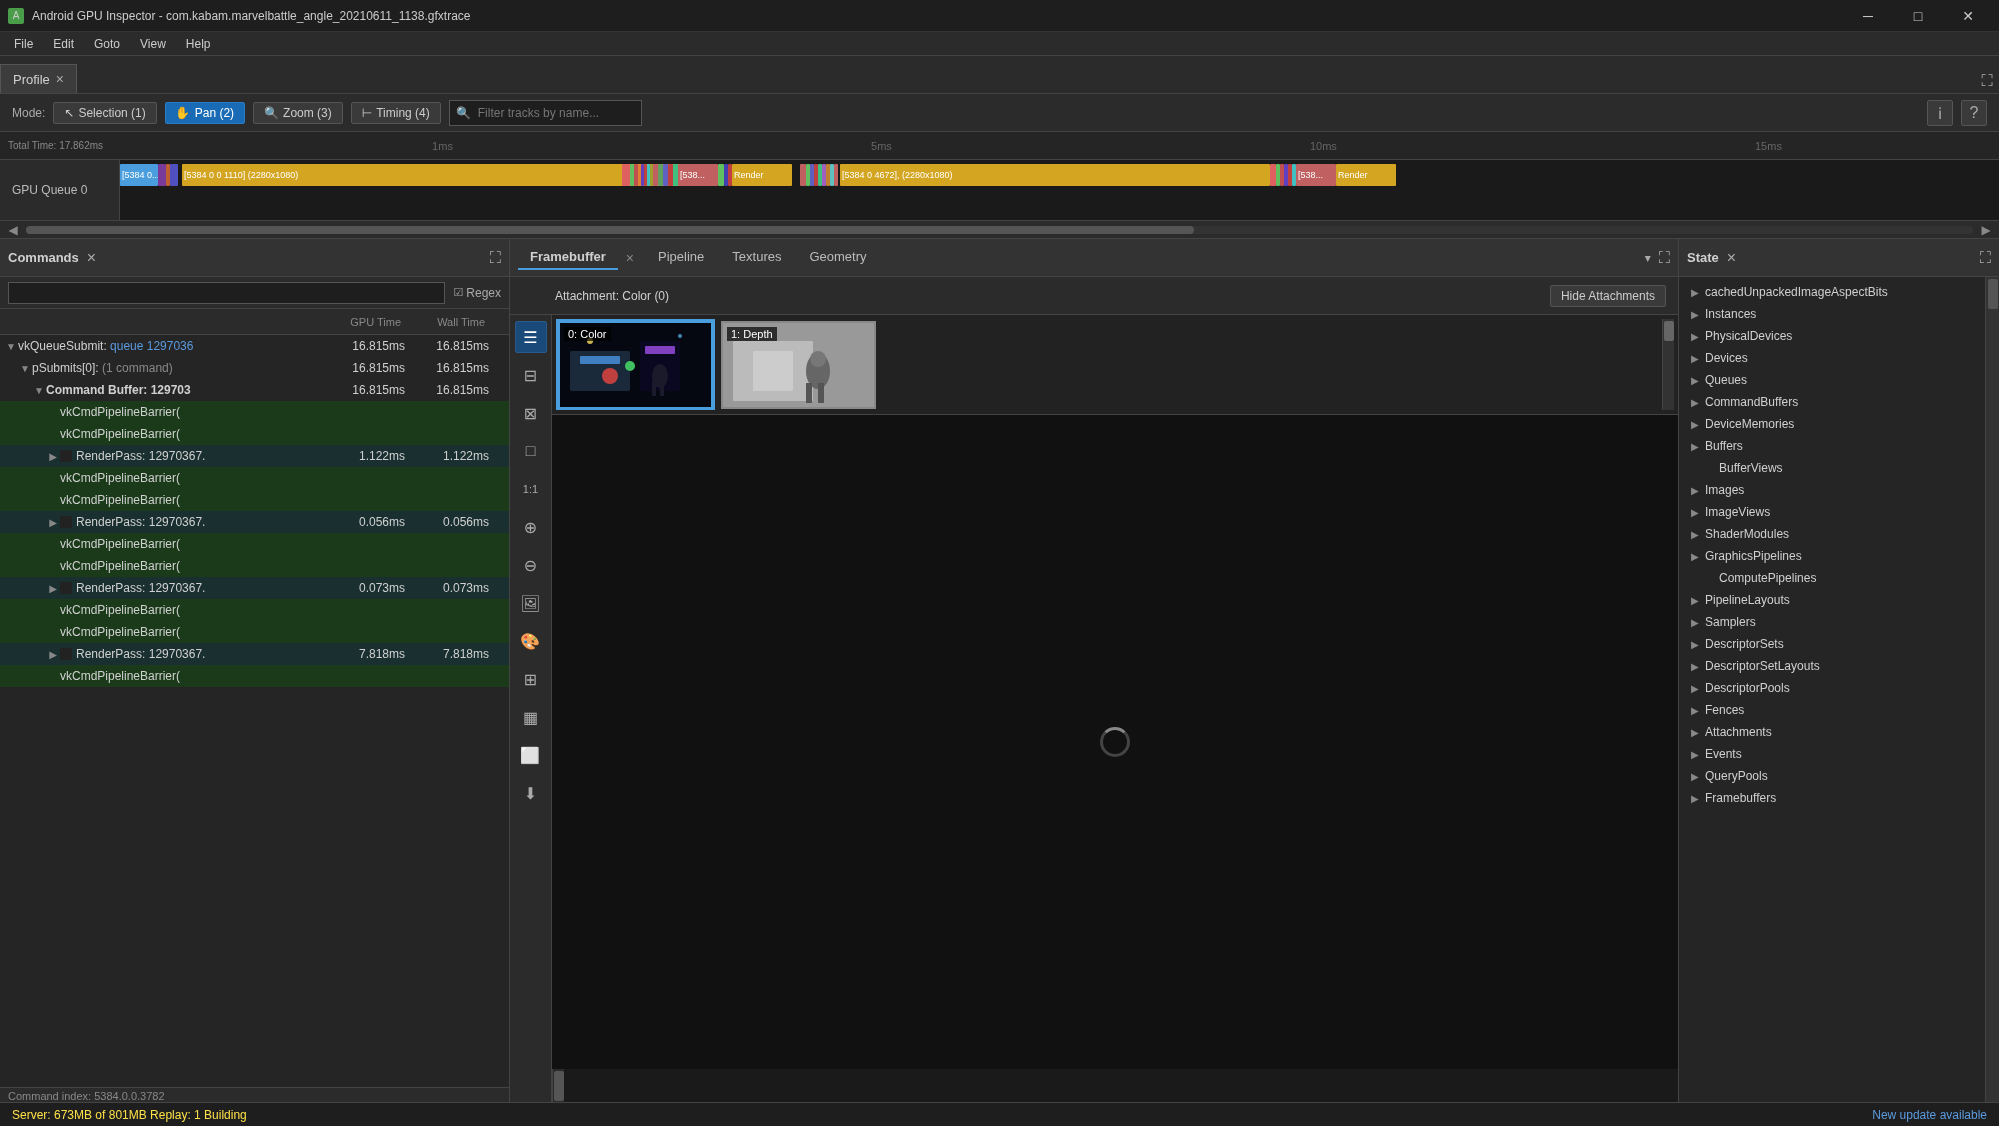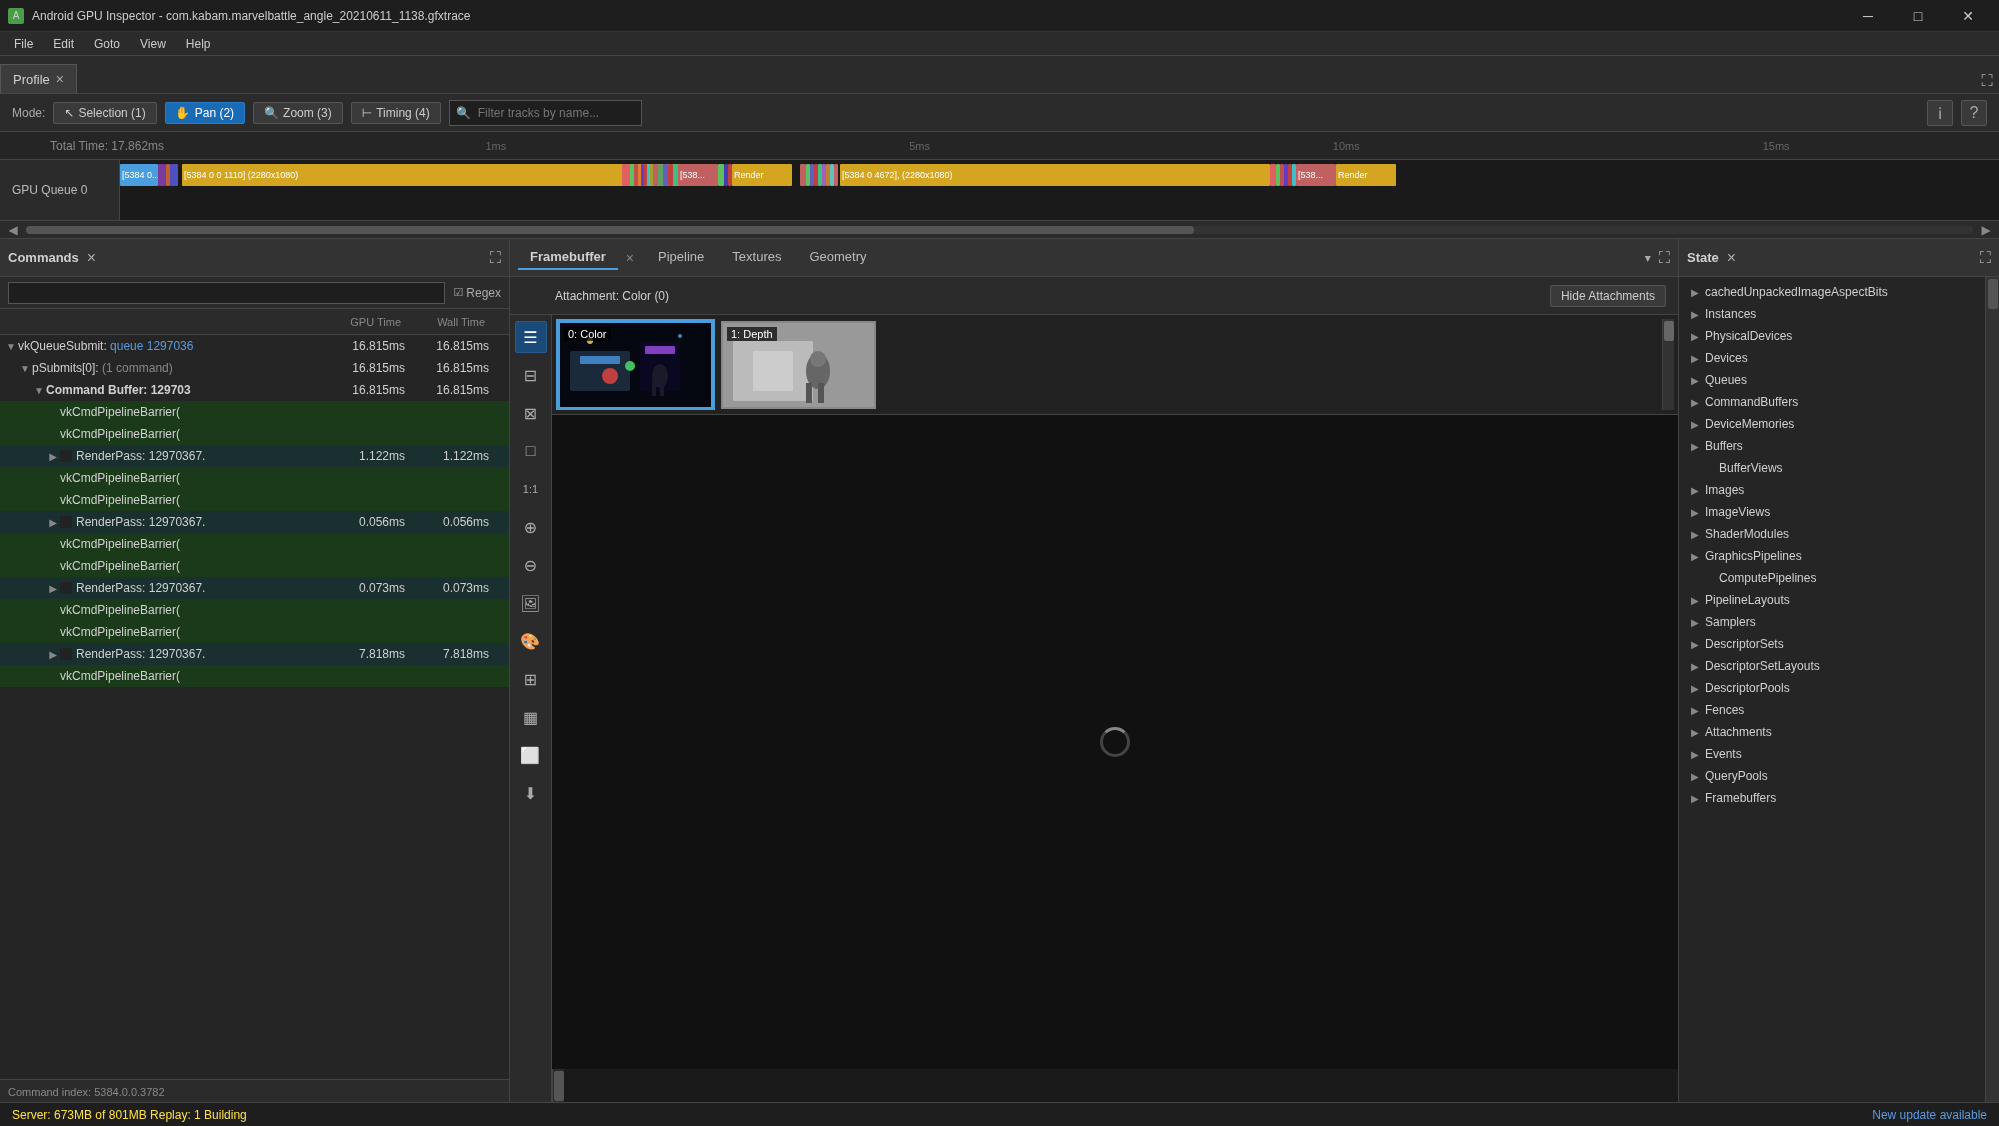--- a/index.html
+++ b/index.html
@@ -30,21 +30,21 @@
     .mode-btn.active { background: #1a6bb5; border-color: #2a7bc5; color: #fff; }
     .filter-input { flex: 1; max-width: 400px; height: 26px; background: #1e1e1e; border: 1px solid #555; color: #ccc; padding: 0 8px 0 28px; font-size: 12px; position: relative; }
     .filter-wrapper { position: relative; display: flex; align-items: center; }
     .filter-wrapper .search-icon { position: absolute; left: 8px; color: #888; font-size: 12px; z-index: 1; pointer-events: none; }
     .mode-bar-right { margin-left: auto; display: flex; gap: 8px; }
     .icon-btn { width: 26px; height: 26px; display: flex; align-items: center; justify-content: center; cursor: pointer; color: #aaa; font-size: 16px; border: 1px solid #555; background: #3a3a3a; border-radius: 2px; }
 
     
     #timeline { background: #2b2b2b; border-bottom: 1px solid #444; }
     #timeline-ruler { height: 28px; background: #252525; display: flex; align-items: center; padding: 0 8px; border-bottom: 1px solid #444; position: relative; }
-    .ruler-label { font-size: 12px; color: #888; margin-left: 42px; }
+    .ruler-label { font-size: 10px; color: #888; }
     .ruler-ticks { flex: 1; display: flex; align-items: center; padding-left: 20px; }
     .tick { color: #666; font-size: 11px; }
     #timeline-content { height: 60px; background: #252525; display: flex; align-items: center; padding: 0 0 0 0; overflow: hidden; }
     .gpu-queue-label { width: 120px; min-width: 120px; padding-left: 12px; color: #bbb; font-size: 12px; background: #2b2b2b; height: 100%; display: flex; align-items: center; border-right: 1px solid #444; }
     .gpu-queue-content { flex: 1; height: 100%; background: #1a1a1a; overflow: hidden; position: relative; display: flex; align-items: center; }
 
     
     #scroll-area { height: 18px; background: #2b2b2b; border-bottom: 1px solid #444; display: flex; align-items: center; padding: 0 4px; }
     .scroll-nav { width: 18px; height: 18px; display: flex; align-items: center; justify-content: center; cursor: pointer; color: #888; }
 
@@ -70,21 +70,21 @@
     #commands-list { flex: 1; overflow-y: auto; background: #252525; }
     .cmd-row { height: 22px; display: flex; align-items: center; padding: 0 4px; cursor: pointer; }
     .cmd-expand { width: 14px; display: inline-flex; align-items: center; justify-content: center; color: #888; font-size: 10px; cursor: pointer; }
     .cmd-name { flex: 1; font-size: 12px; color: #d0d0d0; overflow: hidden; white-space: nowrap; }
     .cmd-name .link { color: #5a9ade; cursor: pointer; }
     .cmd-name .sub { color: #888; }
     .cmd-gpu { width: 100px; font-size: 12px; color: #d0d0d0; text-align: right; }
     .cmd-wall { width: 100px; font-size: 12px; color: #d0d0d0; text-align: right; padding-right: 16px; }
     .cmd-bg-green { background: #1a3a1a; }
     .cmd-bg-teal { background: #1a2f2f; }
-    #commands-footer { height: 24px; background: #2b2b2b; border-top: 1px solid #444; display: flex; align-items: center; padding: 0 8px; }
+    #commands-footer { height: 16px; background: #2b2b2b; border-top: 1px solid #444; display: flex; align-items: center; padding: 0 8px; }
     .footer-text { font-size: 11px; color: #888; }
 
     
     #framebuffer-panel { flex: 1; border-right: 1px solid #444; display: flex; flex-direction: column; }
     #framebuffer-header { height: 38px; background: #333; display: flex; align-items: center; padding: 0 8px; border-bottom: 1px solid #444; gap: 4px; }
     .panel-tab { padding: 4px 12px; font-size: 13px; cursor: pointer; color: #bbb; border-bottom: 2px solid transparent; }
     .panel-tab.active { color: #d0d0d0; border-bottom: 2px solid #4a9ede; font-weight: 600; }
     .panel-tab-close { font-size: 14px; color: #888; cursor: pointer; margin-left: 4px; margin-right: 8px; }
     .fb-more-btn { margin-left: auto; cursor: pointer; color: #aaa; }
     .fb-expand { cursor: pointer; color: #aaa; font-size: 16px; }

